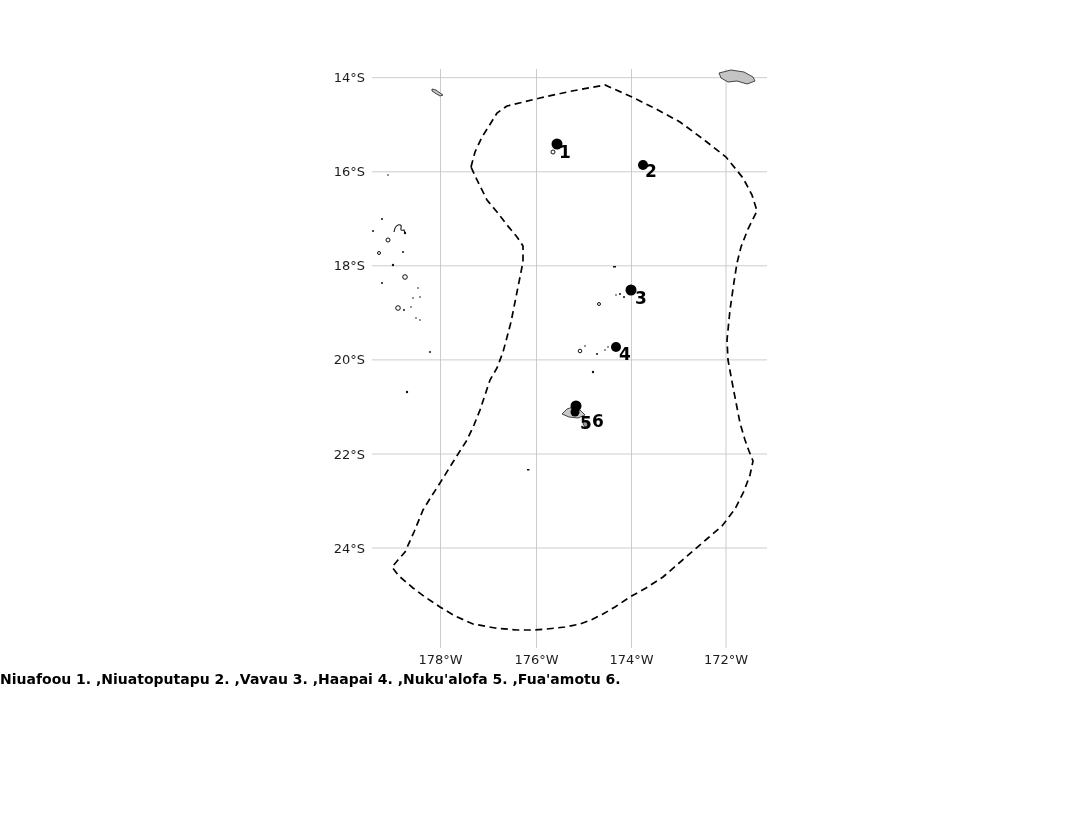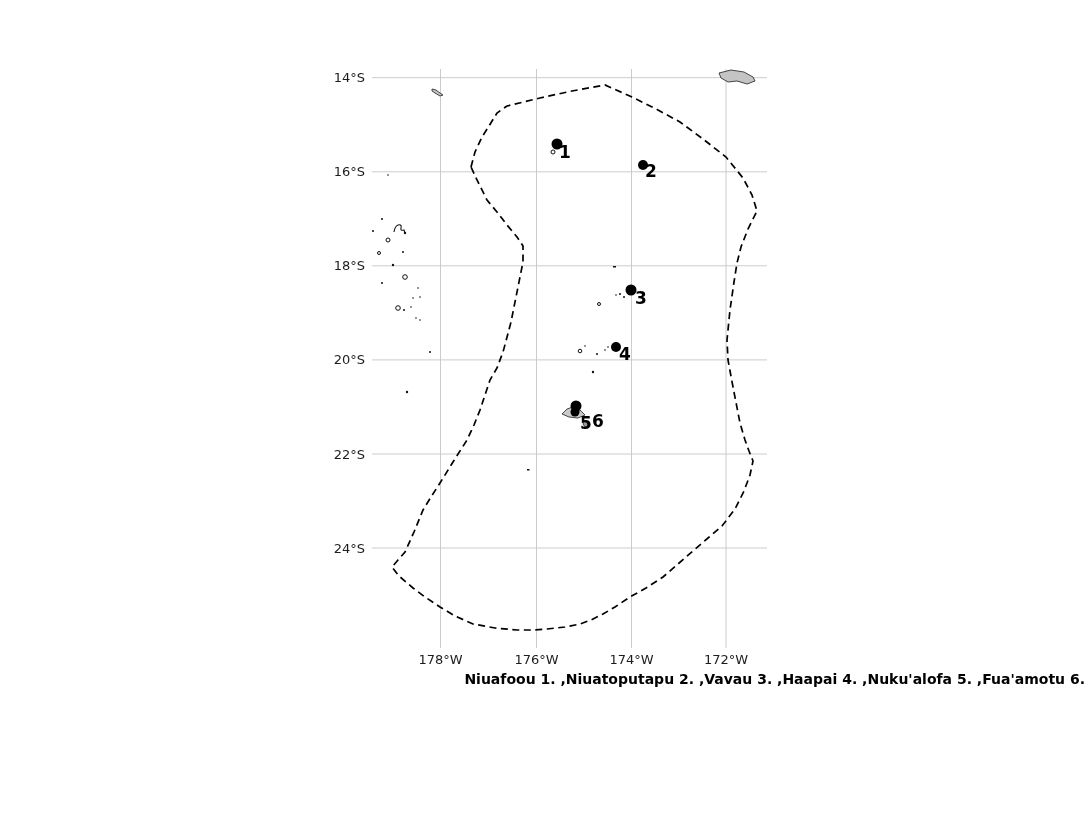--- a/index.html
+++ b/index.html
@@ -7,21 +7,21 @@
     width:1085px;height:816px;position:relative;overflow:hidden;
     background:#ffffff;
     font-family:"DejaVu Sans",sans-serif;
   }
   #fig{position:absolute;left:0;top:0;}
   text{font-family:"DejaVu Sans",sans-serif;}
   .tick-label{font-size:13px;fill:#1c1c1c;}
   .loc-num{font-size:17px;font-weight:bold;fill:#000;}
   #caption{
     position:absolute;left:0;top:671px;width:1085px;
-    text-align:right;font-size:14px;font-weight:bold;color:#000;
+    text-align:left;font-size:14px;font-weight:bold;color:#000;
   }
 </style>
 </head>
 <body>
 
 <svg id="fig" width="1085" height="816" viewBox="0 0 1085 816">
   <g id="g-grid">
       <line x1="372" y1="77.7" x2="767" y2="77.7" stroke="#c6c6c6" stroke-width="0.9"></line>
       <line x1="372" y1="171.8" x2="767" y2="171.8" stroke="#c6c6c6" stroke-width="0.9"></line>
       <line x1="372" y1="265.8" x2="767" y2="265.8" stroke="#c6c6c6" stroke-width="0.9"></line>

